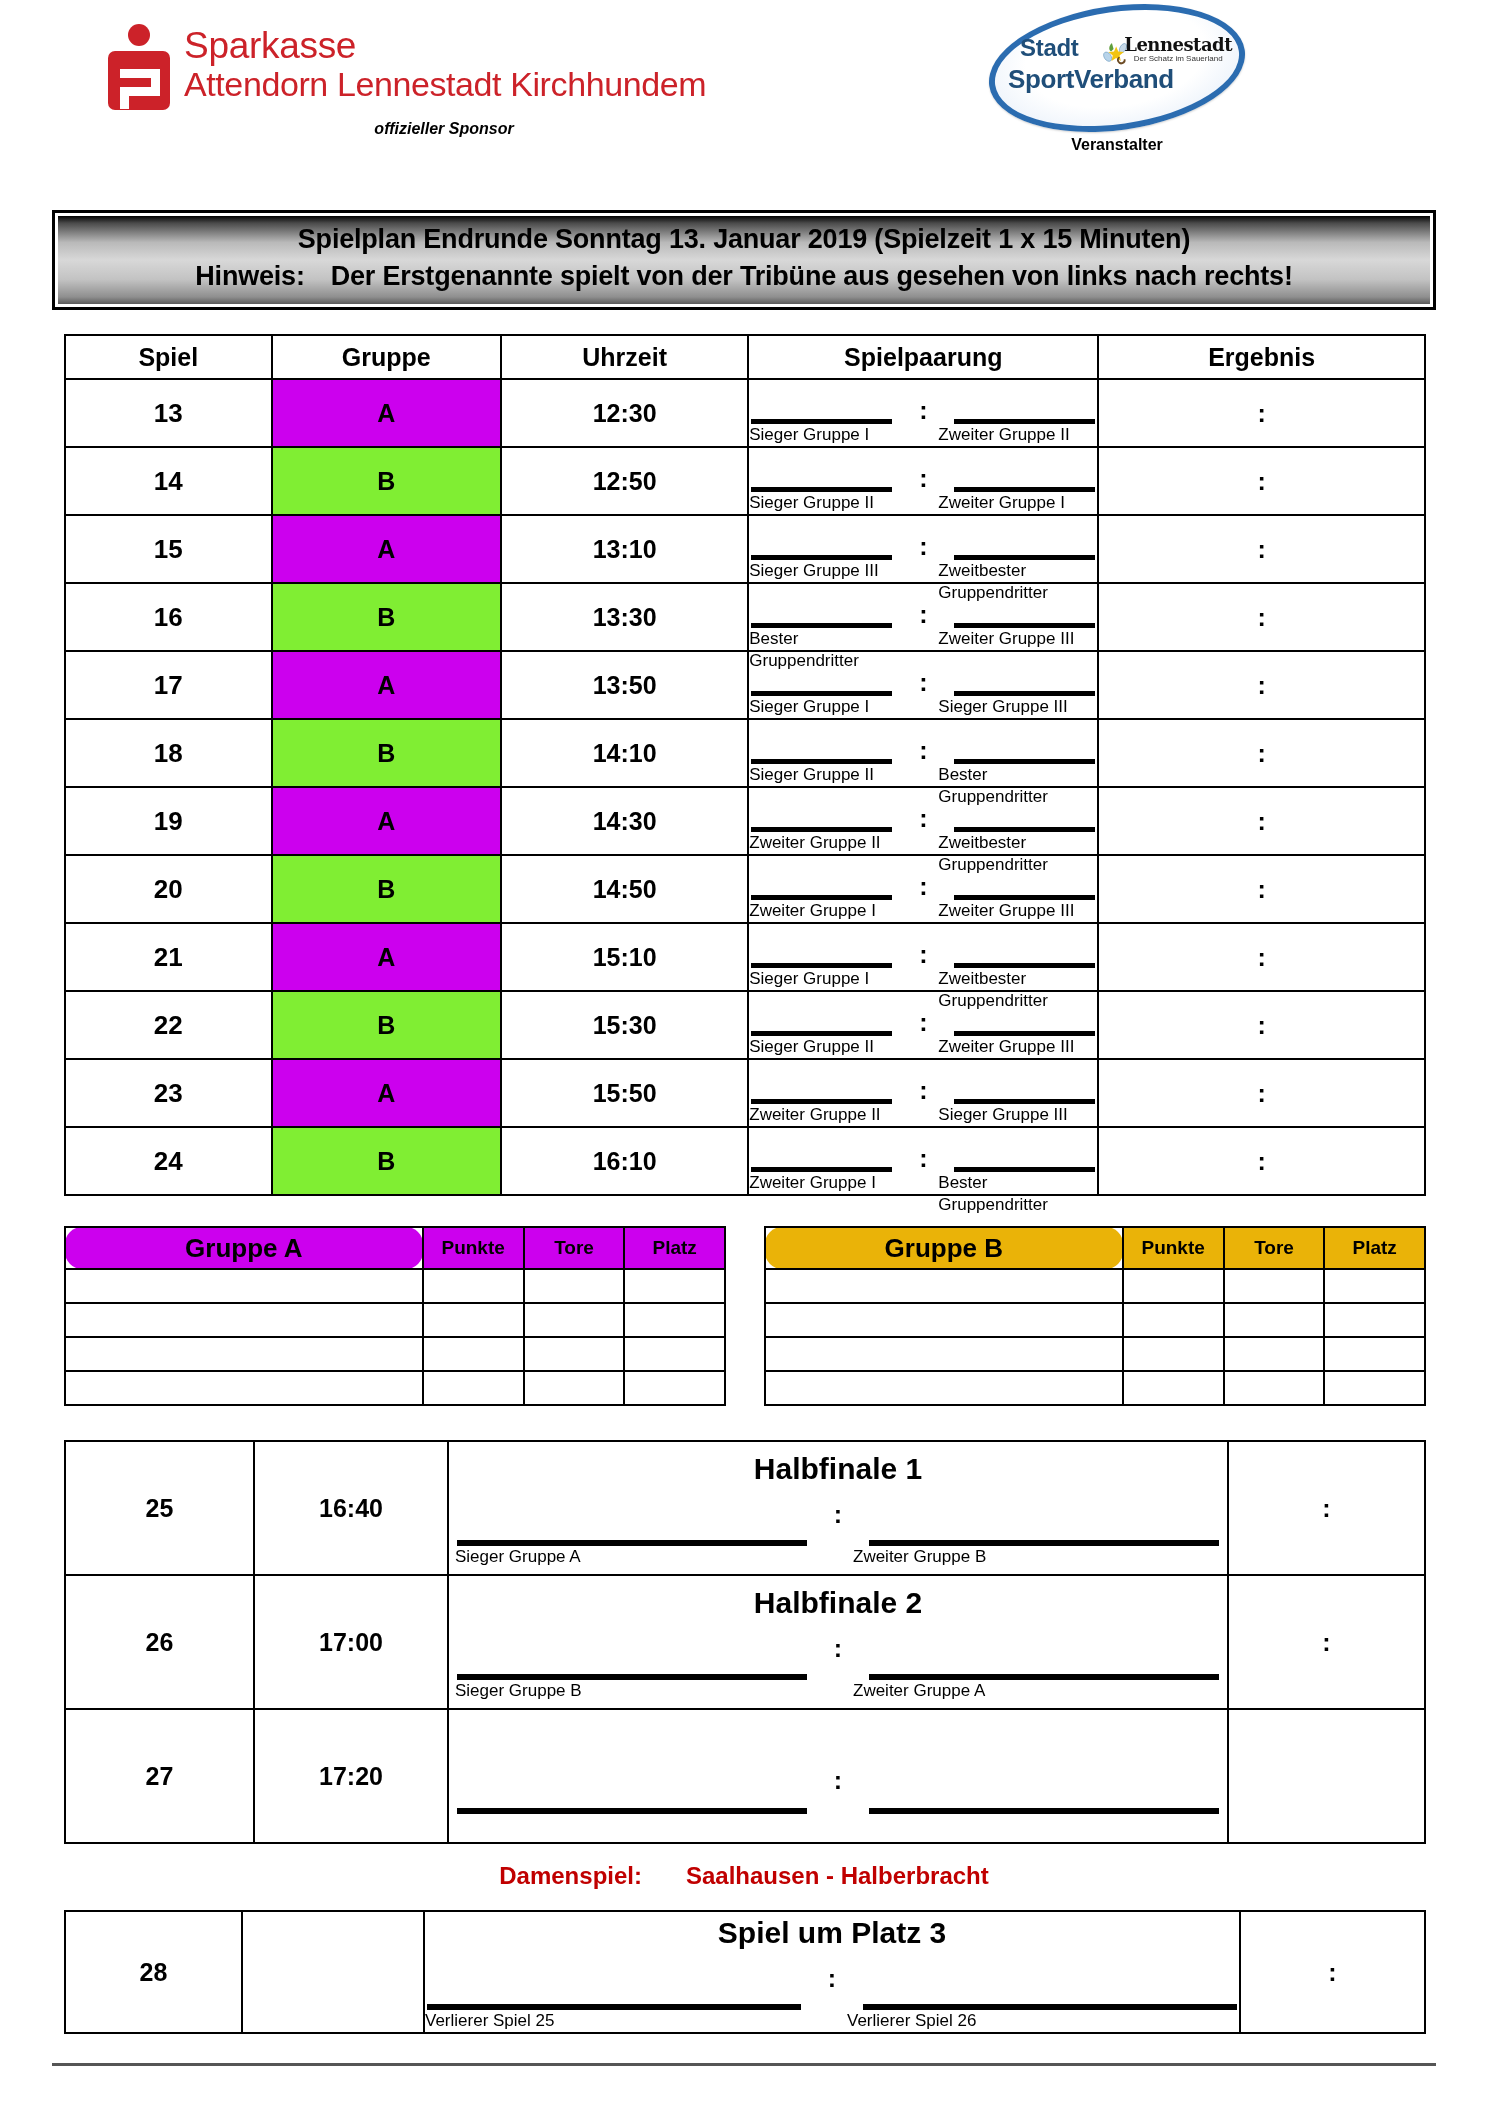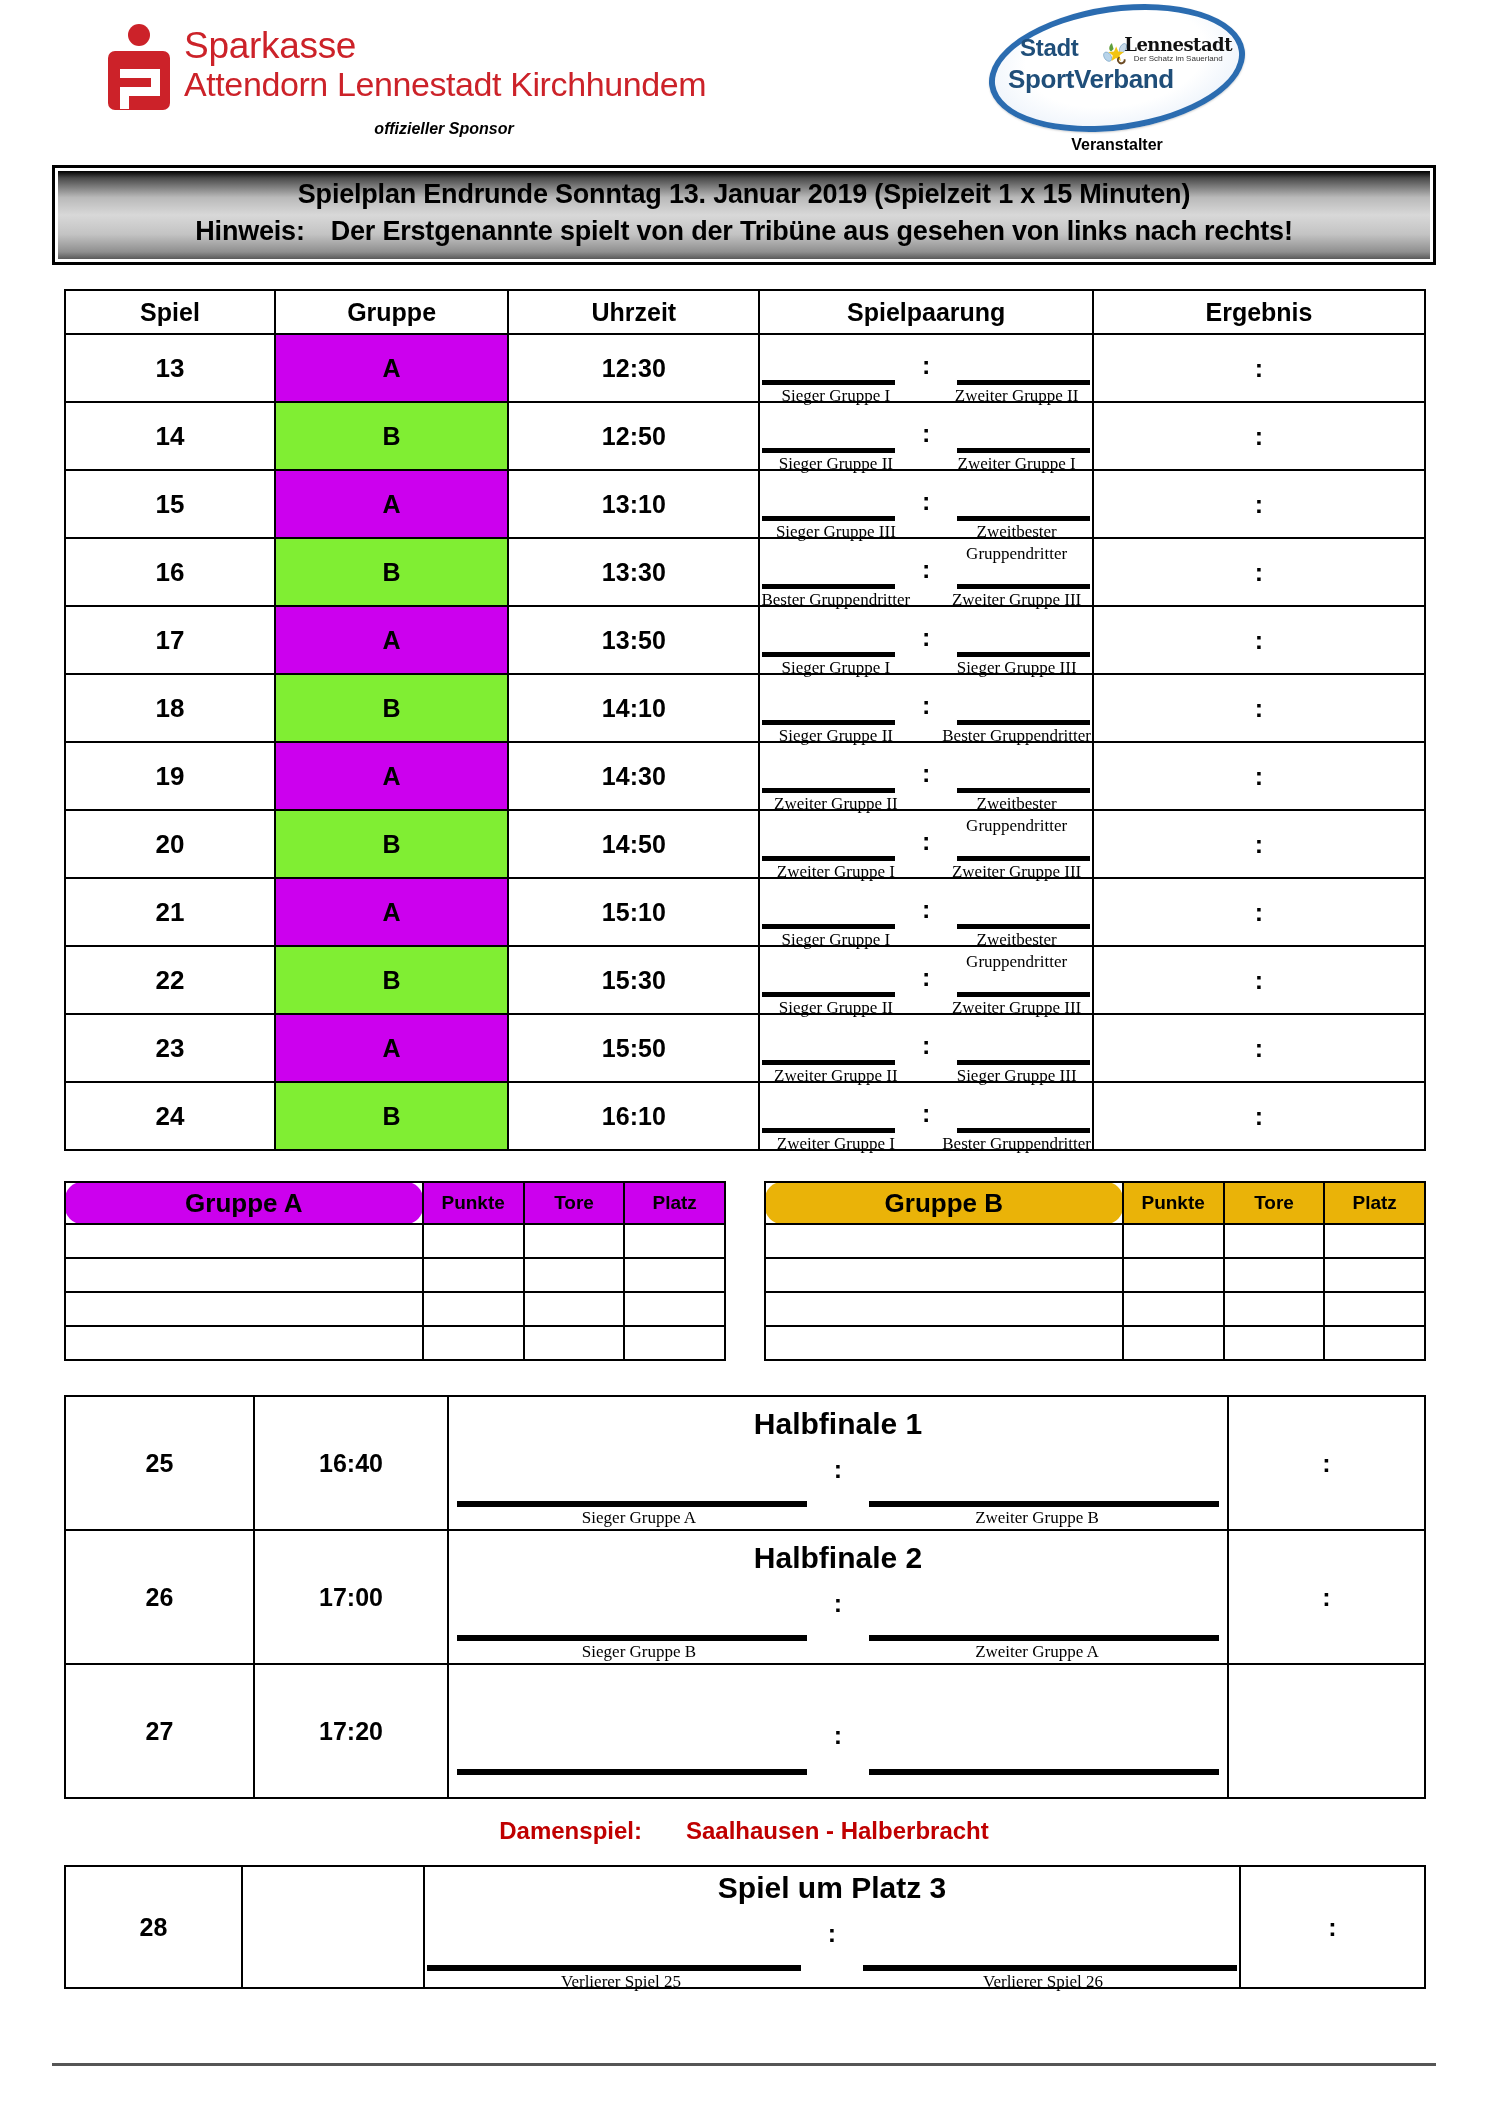--- a/index.html
+++ b/index.html
@@ -5,21 +5,21 @@
   html,body{margin:0;padding:0;background:#fff;}
   body{
     width:1488px;height:2104px;
     font-family:"Liberation Sans",sans-serif;
     color:#000;
     position:relative;
     overflow:hidden;
   }
 
   
-  .header{position:relative;height:165px;}
+  .header{position:relative;height:210px;}
   .sponsor-block{position:absolute;left:108px;top:24px;width:760px;}
   .spk-logo-row{display:flex;align-items:flex-start;}
   .spk-mark{width:62px;height:86px;position:relative;margin-right:14px;flex:0 0 auto;}
   .spk-dot{position:absolute;left:20px;top:0;width:22px;height:22px;border-radius:50%;background:#cc2229;}
   .spk-sq{position:absolute;left:0;top:27px;width:62px;height:59px;background:#cc2229;border-radius:7px;}
   .spk-bar1{position:absolute;left:12px;top:45px;width:40px;height:9px;background:#fff;}
   .spk-bar2{position:absolute;left:12px;top:63px;width:40px;height:9px;background:#fff;}
   .spk-link{position:absolute;left:43px;top:45px;width:9px;height:27px;background:#fff;}
   .spk-link2{position:absolute;left:12px;top:63px;width:9px;height:22px;background:#fff;}
   .spk-text{padding-top:2px;}
@@ -79,22 +79,22 @@
   .grp-A{background:#cc00ee;}
   .grp-B{background:#80ee33;}
 
   .pair-cell{padding:0;}
   .pair{display:flex;align-items:flex-end;height:66px;}
   .side{flex:1 1 0;position:relative;}
   .side .ln{
     border-bottom:5px solid #000;margin:0 12px;
   }
   .side .lbl{
-    text-align:center;font-size:17px;line-height:22px;
-    height:16px;font-weight:normal;font-family:Liberation Serif, serif;
+    font-size:17px;line-height:22px;
+    height:22px;font-weight:normal;
   }
   .colon{
     width:30px;text-align:center;font-size:25px;font-weight:bold;
     align-self:center;padding-bottom:6px;
   }
   .pair-left .ln{margin-left:2px;margin-right:16px;}
   .pair-right .ln{margin-left:16px;margin-right:2px;}
 
   
   .groups{margin:30px 0 0 64px;width:1362px;display:flex;justify-content:space-between;}

